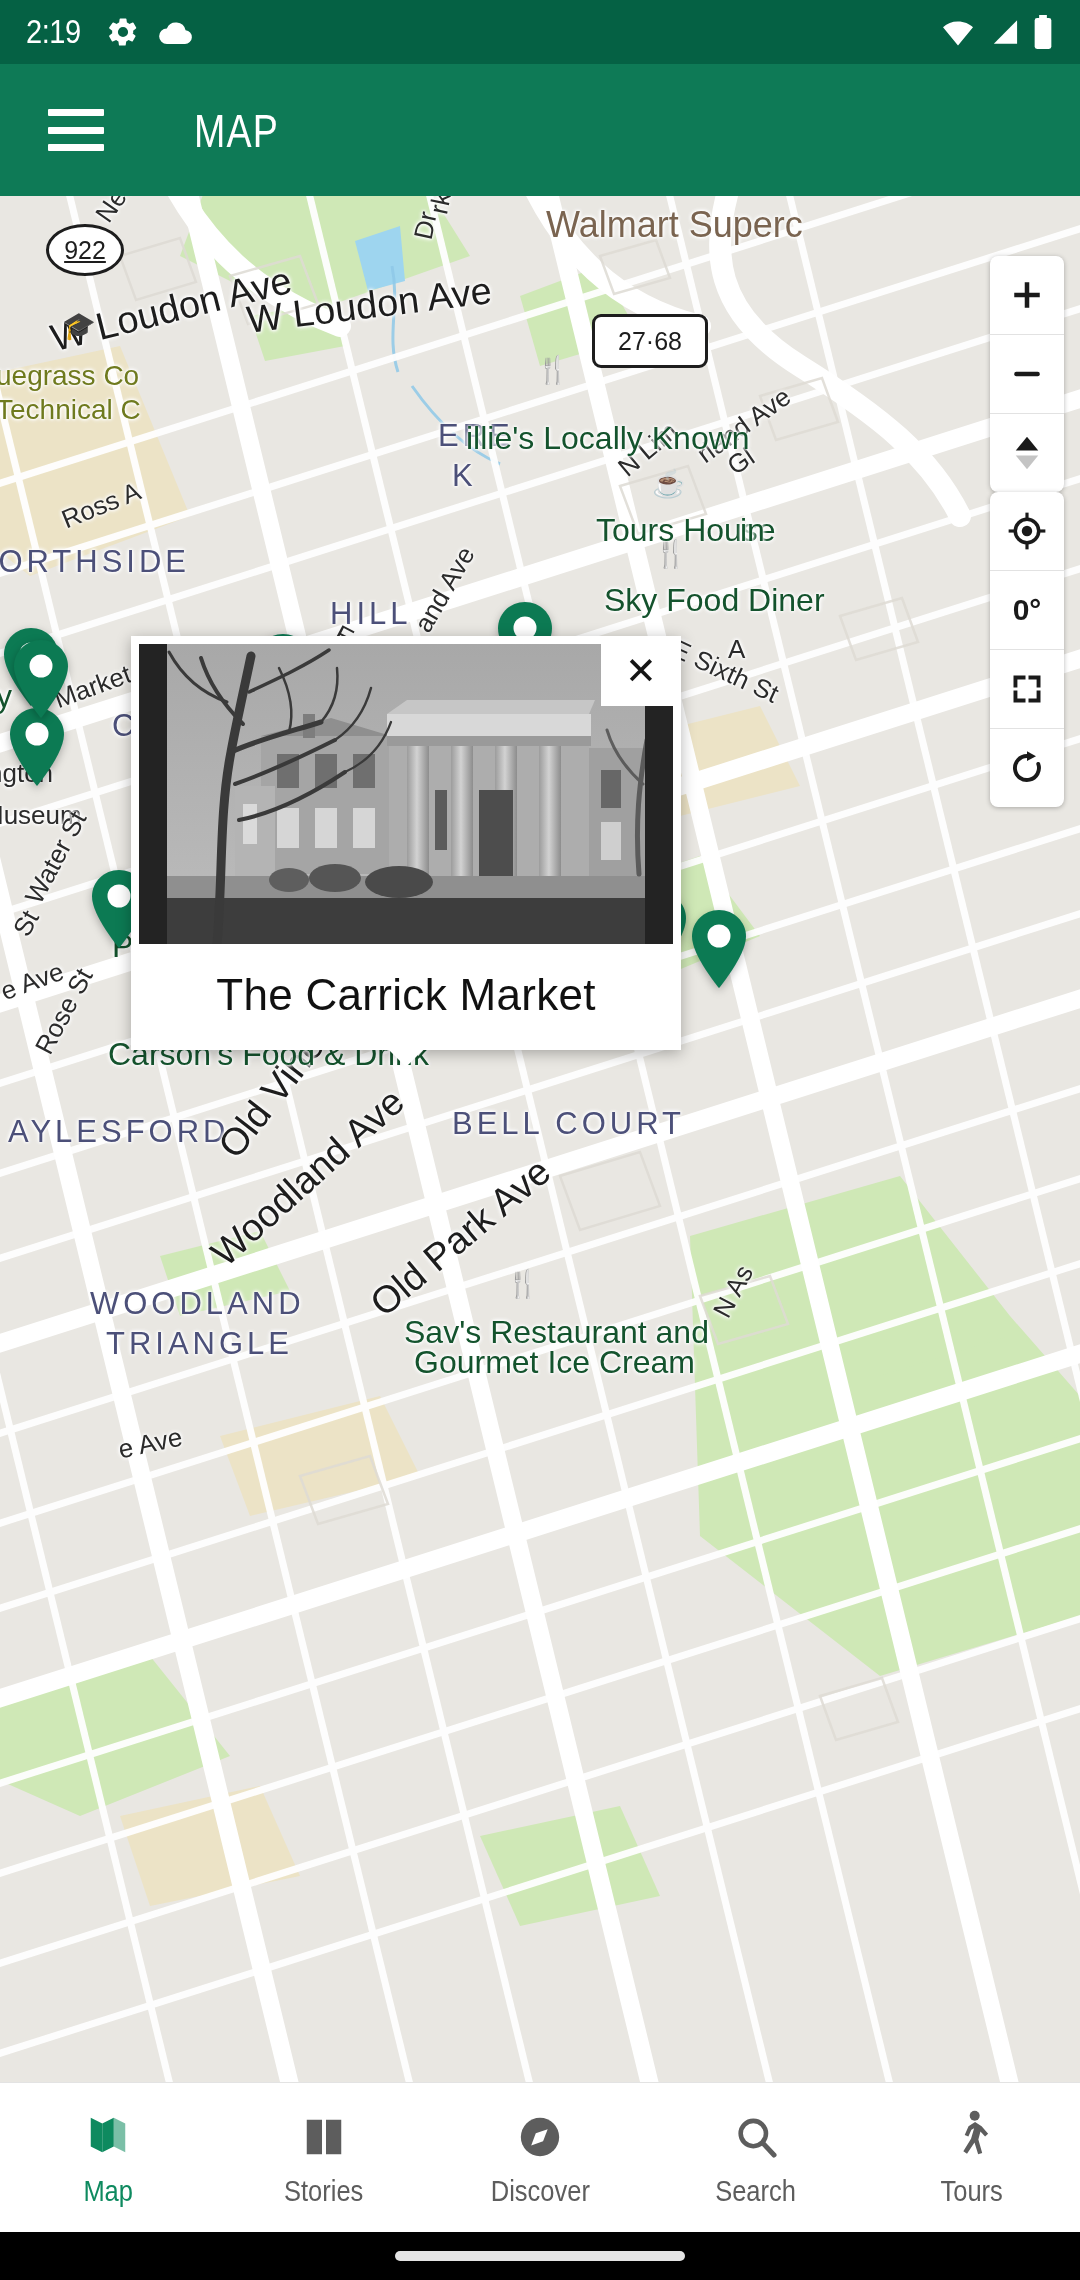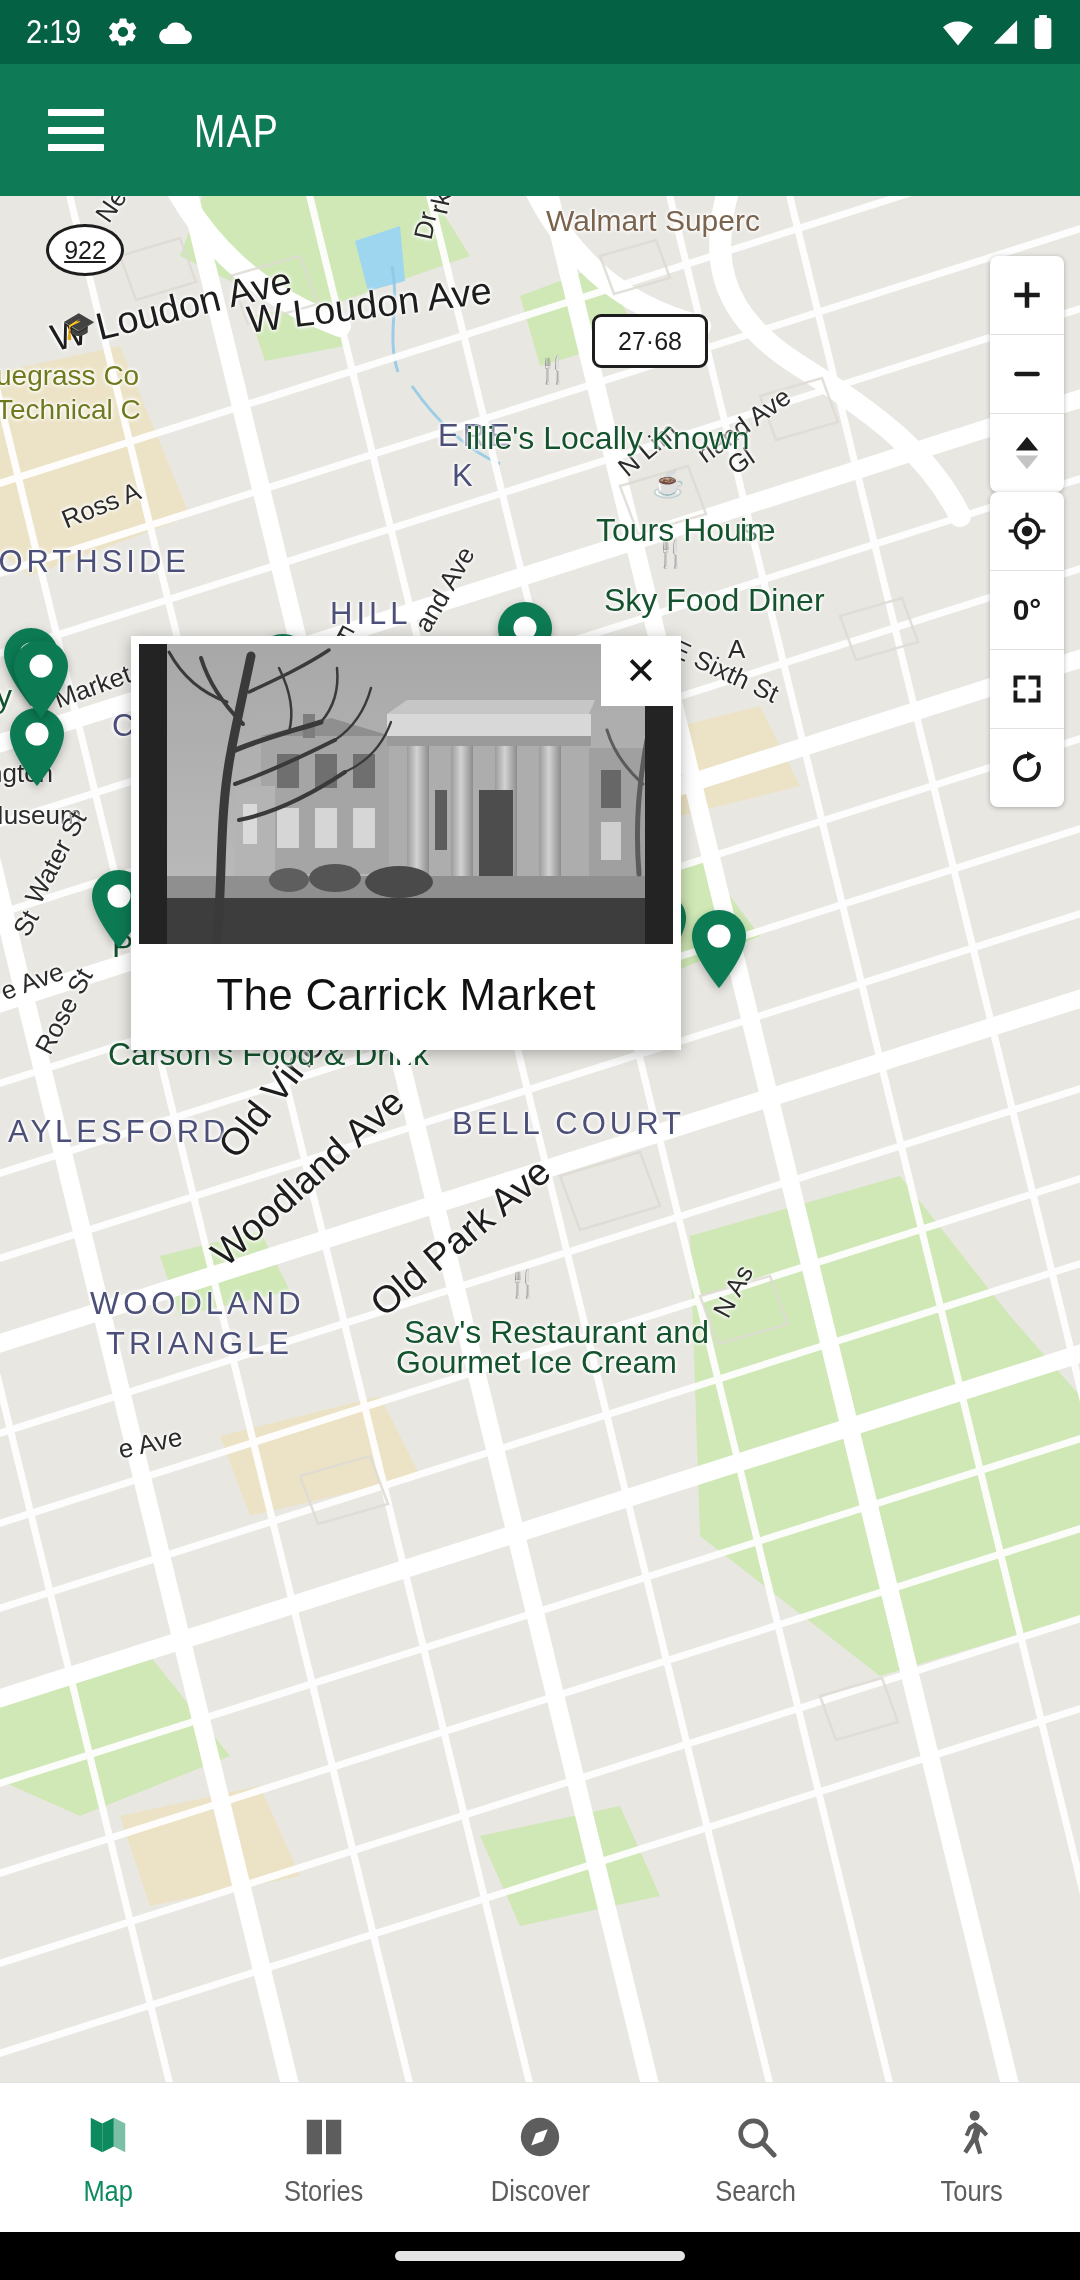--- a/index.html
+++ b/index.html
@@ -31,21 +31,21 @@
     background:#e9e7e2;z-index:10;}
   .mapcanvas{position:absolute;inset:0;}
   svg.maplayer{position:absolute;left:0;top:0;width:1080px;height:1886px;}
 
   
   .mlabel{position:absolute;white-space:nowrap;pointer-events:none;
     text-shadow:0 0 5px #fff,0 0 5px #fff,0 0 3px #fff,0 0 3px #fff;}
   .hood{color:#4c5079;font-size:31px;letter-spacing:4px;font-weight:400;}
   .street{color:#2b2b2b;font-size:26px;font-weight:400;}
   .poi{color:#14532d;font-size:32px;font-weight:400;}
-  .poi-brown{color:#7a6450;font-size:30px;}
+  .poi-brown{color:#7a6450;font-size:36px;}
   .poi-olive{color:#6f7a1e;font-size:28px;}
   .bigst{color:#1d1d1d;font-size:38px;}
   .poi-ic{position:absolute;font-size:27px;color:#c2601f;pointer-events:none;}
 
   
   .shield{position:absolute;background:#fff;border:3px solid #1d1d1d;color:#1d1d1d;
     font-size:25px;display:flex;align-items:center;justify-content:center;}
   .shield.oval{border-radius:50%;width:72px;height:46px;text-decoration:underline;}
   .shield.us{border-radius:9px;width:110px;height:48px;}
 
@@ -298,21 +298,21 @@
         <div class="mlabel poi" style="left:740px;top:316px">in</div>
 
         <div class="poi-ic" style="left:146px;top:684px">🍴</div>
         <div class="mlabel poi" style="left:112px;top:732px">Portofino</div>
 
         <div class="poi-ic" style="left:208px;top:794px">🍴</div>
         <div class="mlabel poi" style="left:108px;top:840px">Carson's Food &amp; Drink</div>
 
         <div class="poi-ic" style="left:506px;top:1072px">🍴</div>
         <div class="mlabel poi" style="left:404px;top:1118px">Sav's Restaurant and</div>
-        <div class="mlabel poi" style="left:396px;top:1148px">Gourmet Ice Cream</div>
+        <div class="mlabel poi" style="left:414px;top:1148px">Gourmet Ice Cream</div>
 
         <div class="poi-ic" style="left:62px;top:114px;color:#6f7a1e">🎓</div>
         <div class="mlabel poi-olive" style="left:-4px;top:164px">uegrass Co</div>
         <div class="mlabel poi-olive" style="left:-4px;top:198px">Technical C</div>
         <div class="mlabel poi" style="left:-4px;top:482px">y</div>
       </div>
 
       <div class="shield oval" style="left:46px;top:28px">
         <span>922</span>
       </div>

